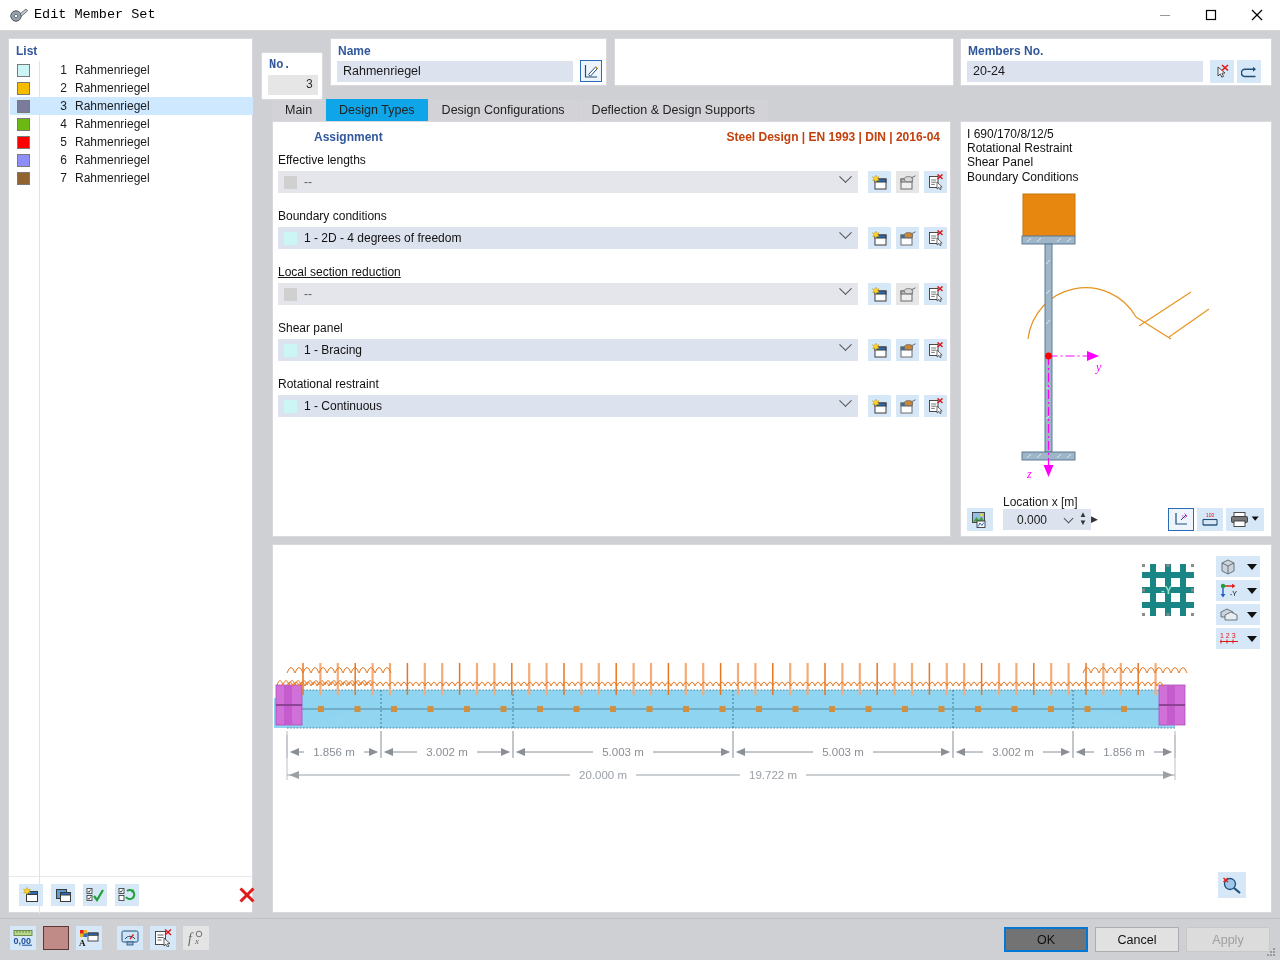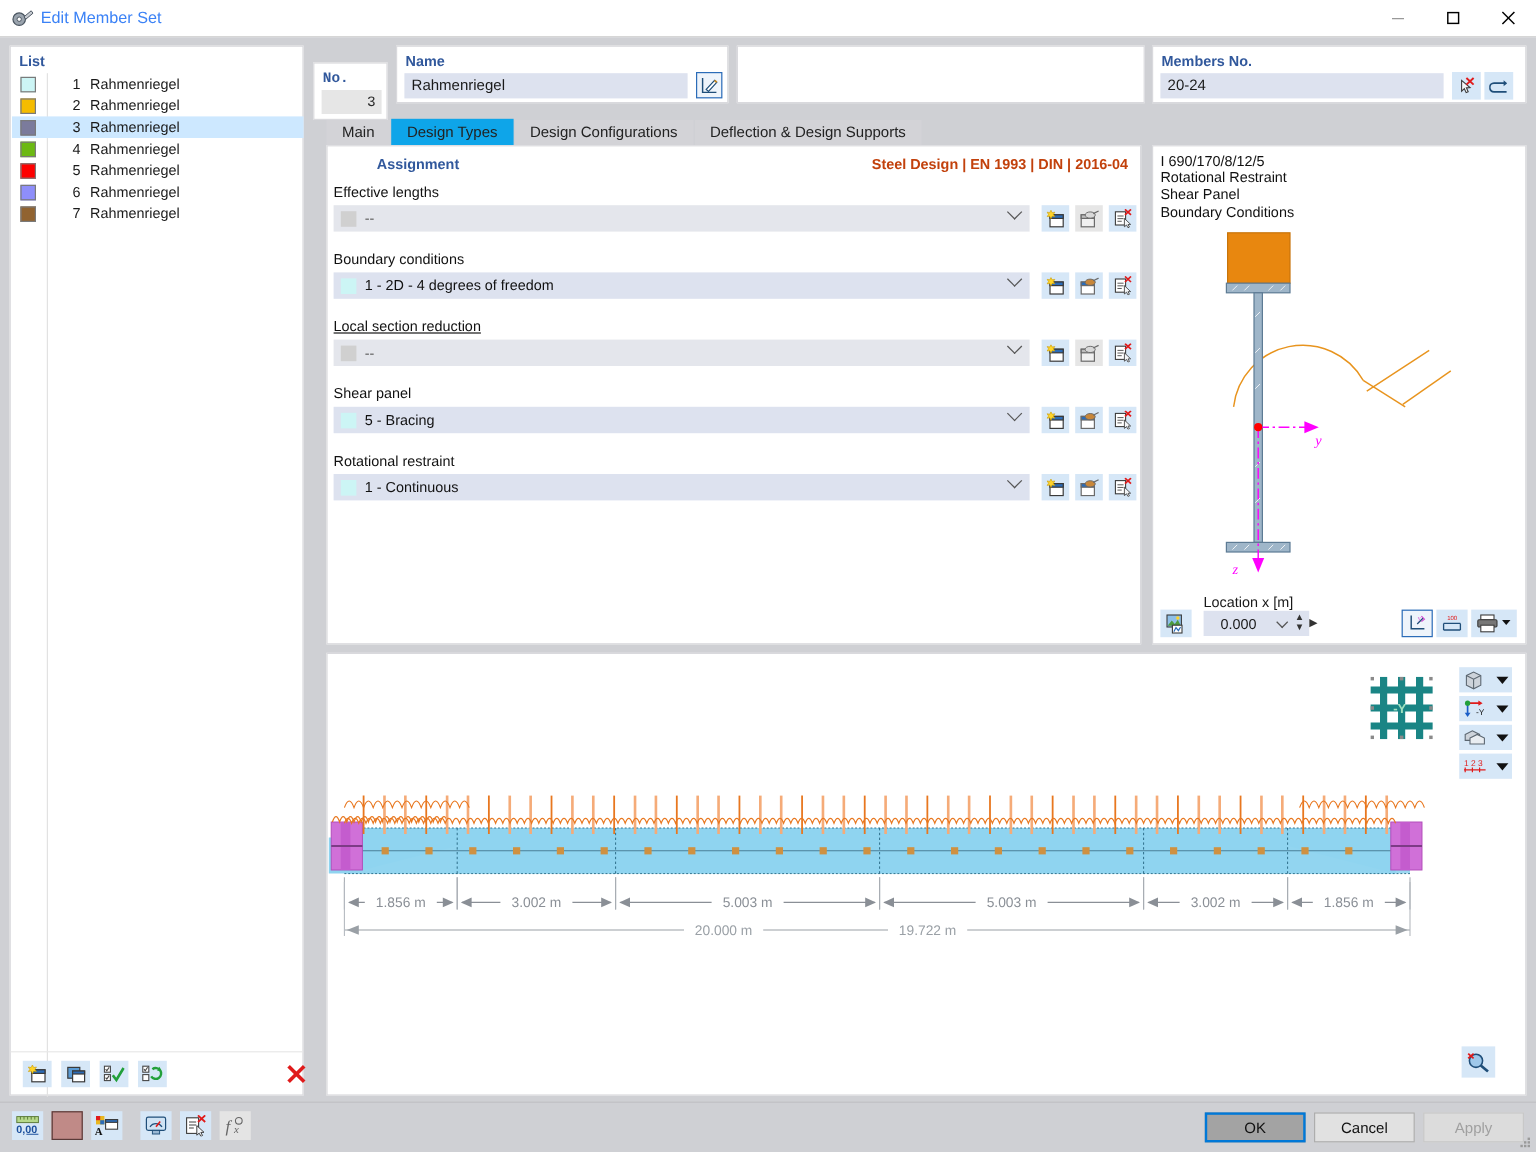--- a/index.html
+++ b/index.html
@@ -16,21 +16,21 @@
   
   #titlebar {
     position:absolute; left:0; top:0; width:1280px; height:31px;
     background:#ffffff; border-bottom:1px solid #d6d6d6;
   }
   #app-icon {
     position:absolute; left:9px; top:6px; width:19px; height:19px;
   }
   #title-text {
     position:absolute; left:34px; top:7px;
-    font-size:13.5px; color:#3b82f6;
+    font-size:13.5px; color:#000000;font-family:Liberation Mono, monospace;
   }
   .wbtn {
     position:absolute; top:0; width:46px; height:30px;
     display:flex; align-items:center; justify-content:center;
     color:#000;
   }
   #btn-min { left:1142px; }
   #btn-max { left:1188px; }
   #btn-close { left:1234px; }
 
@@ -225,21 +225,21 @@
     width:26px; height:24px; background:#d6e7f7;
     display:flex; align-items:center; justify-content:center; flex:none;
   }
   .sbtn.gray { background:#e4e4e4; }
   .dlgbtn {
     position:absolute; top:8px; height:25px; width:84px;
     background:#e1e1e1; border:1px solid #adadad;
     font-size:12.5px; color:#111;
     display:flex; align-items:center; justify-content:center;
   }
-  #ok-btn { left:1004px; background:#a3a3a3; border:2px solid #0078d7; }
+  #ok-btn { left:1004px; background:#737373; border:2px solid #0078d7; }
   #cancel-btn { left:1095px; }
   #apply-btn { left:1186px; color:#a0a0a0; background:#dcdcdc; border-color:#c8c8c8; }
   #resize-grip { position:absolute; right:3px; bottom:2px; }
 </style>
 </head>
 <body>
 
 <div id="titlebar">
   <svg id="app-icon" viewBox="0 0 19 19">
     <circle cx="7" cy="10" r="5.2" fill="#9aa3ad" stroke="#4a5560" stroke-width="1"></circle>
@@ -507,21 +507,21 @@
               <line x1="14.5" y1="0.4" x2="9.5" y2="5" stroke="#e01b1b" stroke-width="1.4"></line>
             </svg>
           </div>
         </div>
       </div>
       <div class="field-group" style="top: 199px;">
         <div class="field-label">Shear panel</div>
         <div class="field-row">
           <div class="combo">
             <span class="combo-swatch" style="background: rgb(204, 245, 245);"></span>
-            <span class="combo-text">5 - Bracing</span>
+            <span class="combo-text">1 - Bracing</span>
             <span class="combo-arrow"></span>
           </div>
           <div class="rowbtn rb1">
             <svg width="16" height="15" viewBox="0 0 16 15">
               <rect x="3" y="4" width="11" height="10" fill="#fff" stroke="#3a3a3a" stroke-width="1"></rect>
               <rect x="3" y="4" width="11" height="3" fill="#2b6cb8" stroke="#3a3a3a" stroke-width="1"></rect>
               <path d="M3.8 0.2 L4.8 2.2 L7 1.8 L5.8 3.7 L7 5.5 L4.8 5.2 L3.8 7.2 L2.8 5.2 L0.6 5.5 L1.8 3.7 L0.6 1.8 L2.8 2.2 Z" fill="#ffd42a" stroke="#c99a00" stroke-width="0.5"></path>
             </svg>
           </div>
           <div class="rowbtn rb2">

